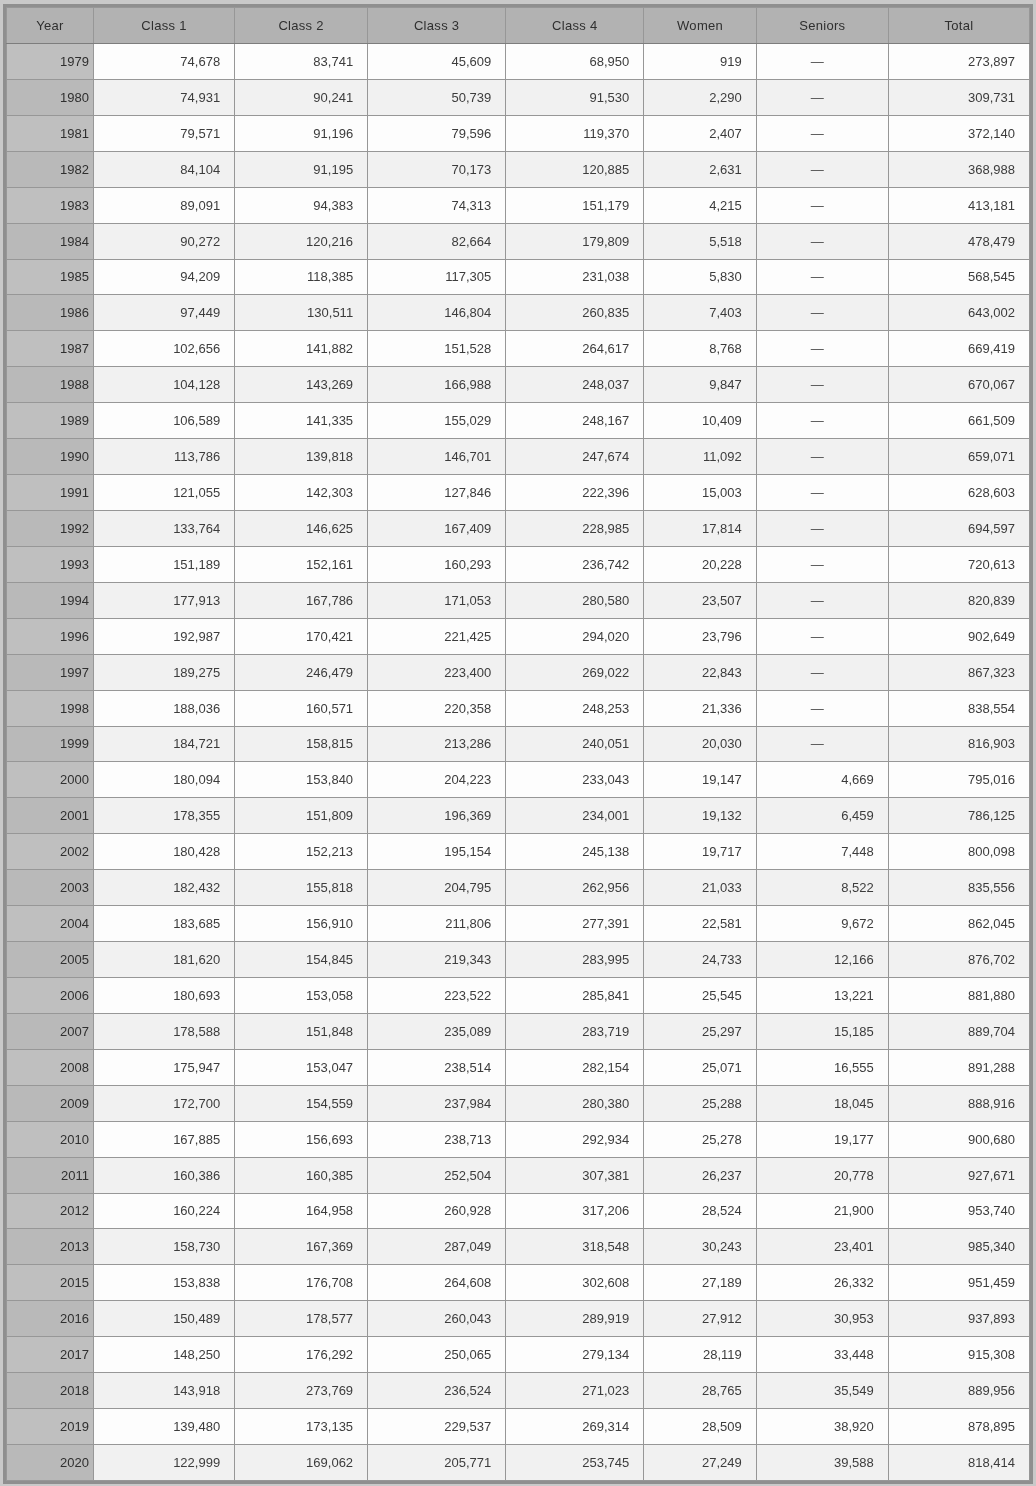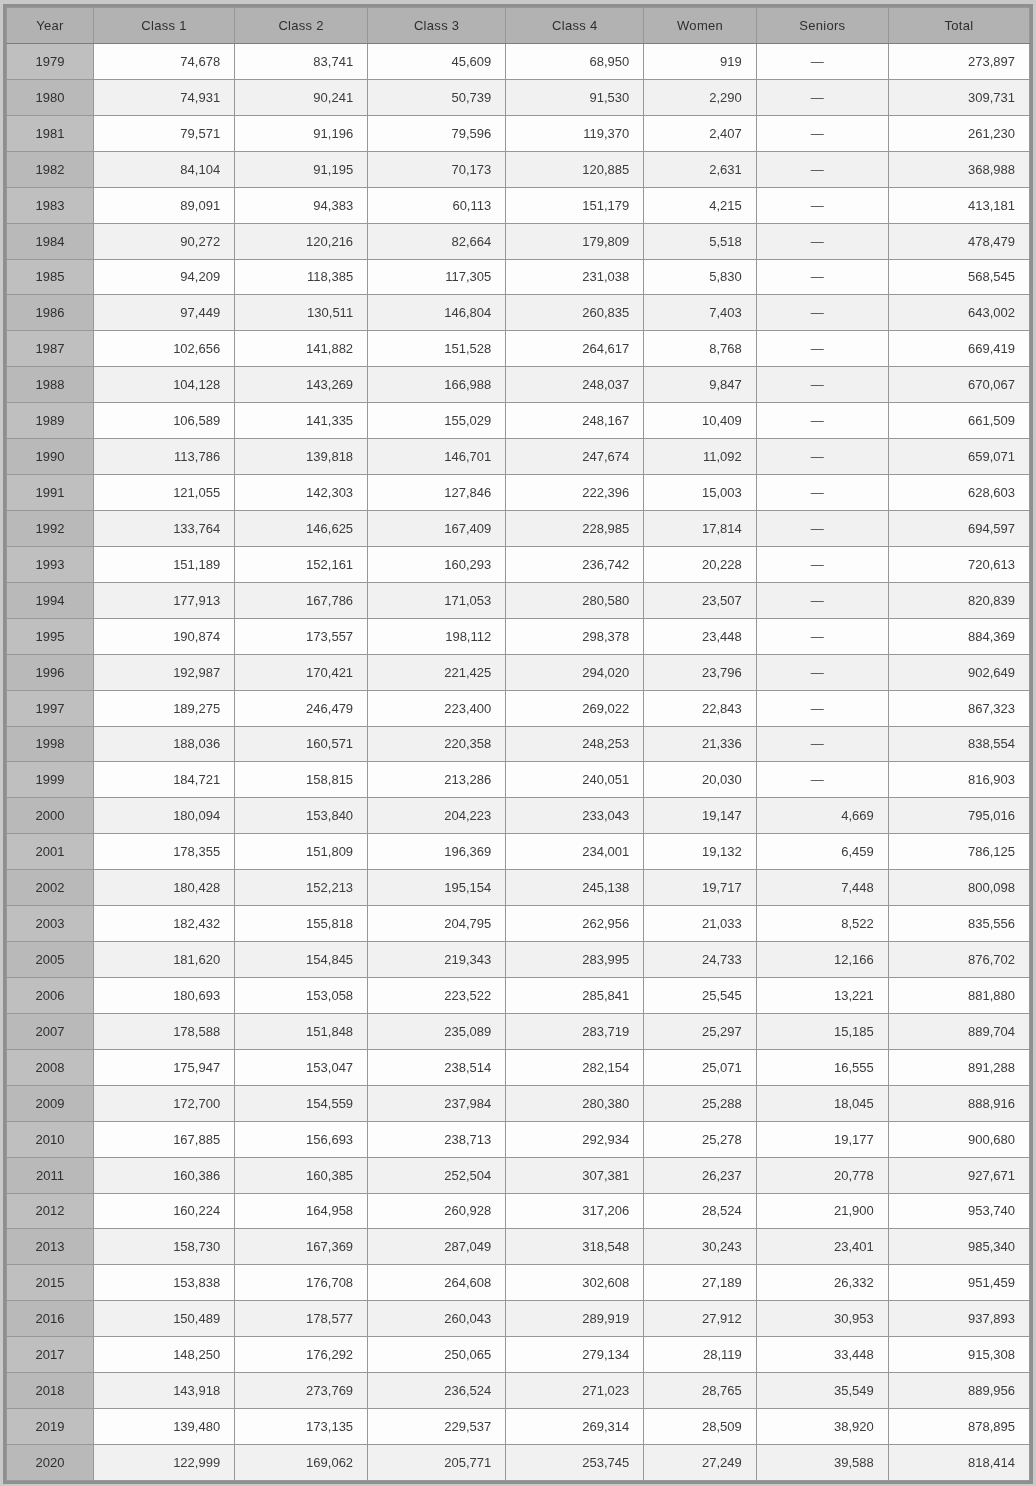--- a/index.html
+++ b/index.html
@@ -46,21 +46,21 @@
     font-weight: normal;
     text-align: center;
     height: 35px;
     padding: 0 4px;
     border-bottom: 1px solid #7d7d7d;
     letter-spacing: 0.3px;
   }
   td.year-cell {
     background: #bfbfbf;
     color: #2f2f2f;
-    text-align: center;
+    text-align: right;
     padding: 0 4px;
     font-weight: normal;
   }
   td.num {
     text-align: right;
     background: #fdfdfd;
   }
   td.dash {
     text-align: center;
     background: #fdfdfd;
@@ -120,37 +120,37 @@
           <td class="num">309,731</td>
         </tr>
         <tr>
           <td class="year-cell">1981</td>
           <td class="num">79,571</td>
           <td class="num">91,196</td>
           <td class="num">79,596</td>
           <td class="num">119,370</td>
           <td class="num">2,407</td>
           <td class="dash">—</td>
-          <td class="num">261,230</td>
+          <td class="num">372,140</td>
         </tr>
         <tr>
           <td class="year-cell">1982</td>
           <td class="num">84,104</td>
           <td class="num">91,195</td>
           <td class="num">70,173</td>
           <td class="num">120,885</td>
           <td class="num">2,631</td>
           <td class="dash">—</td>
           <td class="num">368,988</td>
         </tr>
         <tr>
           <td class="year-cell">1983</td>
           <td class="num">89,091</td>
           <td class="num">94,383</td>
-          <td class="num">60,113</td>
+          <td class="num">74,313</td>
           <td class="num">151,179</td>
           <td class="num">4,215</td>
           <td class="dash">—</td>
           <td class="num">413,181</td>
         </tr>
         <tr>
           <td class="year-cell">1984</td>
           <td class="num">90,272</td>
           <td class="num">120,216</td>
           <td class="num">82,664</td>
@@ -251,30 +251,20 @@
         </tr>
         <tr>
           <td class="year-cell">1994</td>
           <td class="num">177,913</td>
           <td class="num">167,786</td>
           <td class="num">171,053</td>
           <td class="num">280,580</td>
           <td class="num">23,507</td>
           <td class="dash">—</td>
           <td class="num">820,839</td>
-        </tr>
-        <tr>
-          <td class="year-cell">1995</td>
-          <td class="num">190,874</td>
-          <td class="num">173,557</td>
-          <td class="num">198,112</td>
-          <td class="num">298,378</td>
-          <td class="num">23,448</td>
-          <td class="dash">—</td>
-          <td class="num">884,369</td>
         </tr>
         <tr>
           <td class="year-cell">1996</td>
           <td class="num">192,987</td>
           <td class="num">170,421</td>
           <td class="num">221,425</td>
           <td class="num">294,020</td>
           <td class="num">23,796</td>
           <td class="dash">—</td>
           <td class="num">902,649</td>
@@ -343,20 +333,30 @@
           <td class="year-cell">2003</td>
           <td class="num">182,432</td>
           <td class="num">155,818</td>
           <td class="num">204,795</td>
           <td class="num">262,956</td>
           <td class="num">21,033</td>
           <td class="num">8,522</td>
           <td class="num">835,556</td>
         </tr>
         <tr>
+          <td class="year-cell">2004</td>
+          <td class="num">183,685</td>
+          <td class="num">156,910</td>
+          <td class="num">211,806</td>
+          <td class="num">277,391</td>
+          <td class="num">22,581</td>
+          <td class="num">9,672</td>
+          <td class="num">862,045</td>
+        </tr>
+        <tr>
           <td class="year-cell">2005</td>
           <td class="num">181,620</td>
           <td class="num">154,845</td>
           <td class="num">219,343</td>
           <td class="num">283,995</td>
           <td class="num">24,733</td>
           <td class="num">12,166</td>
           <td class="num">876,702</td>
         </tr>
         <tr>

